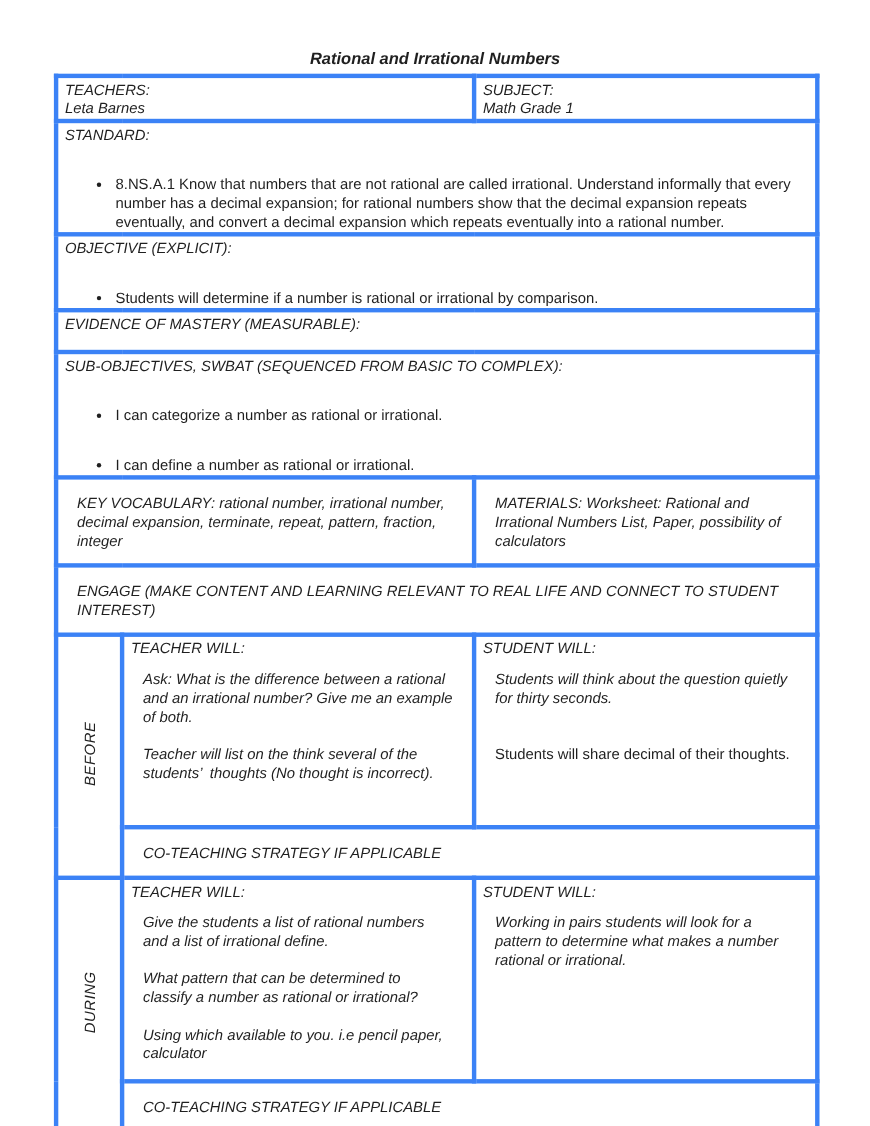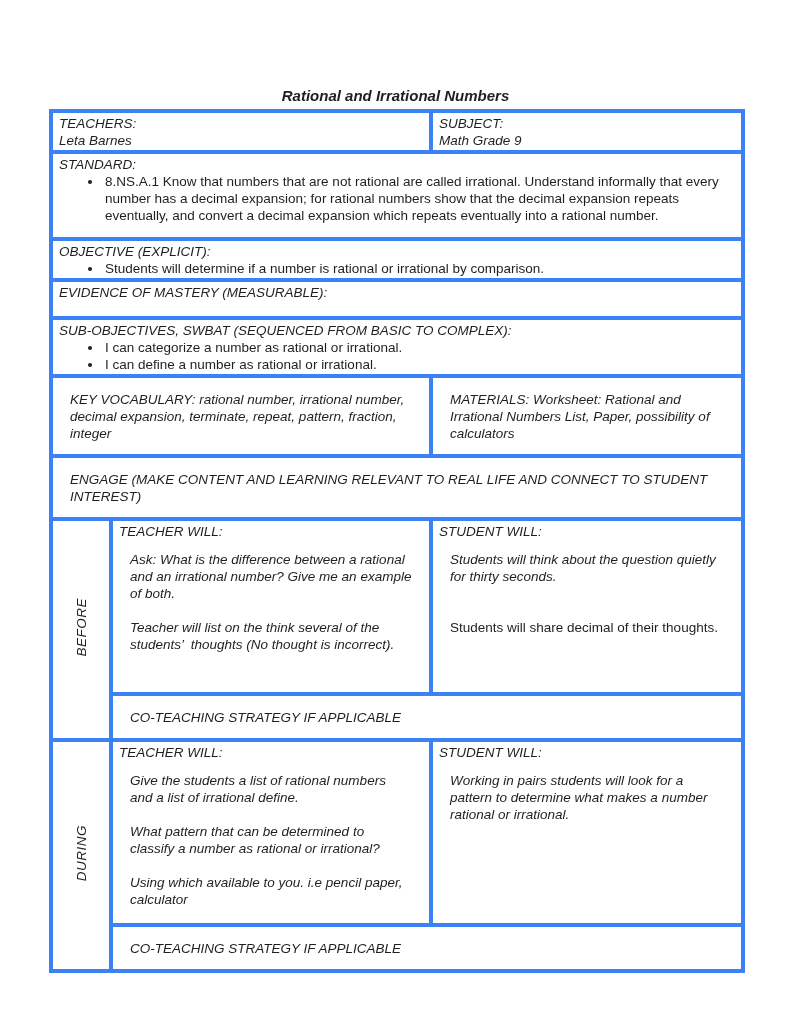--- a/index.html
+++ b/index.html
@@ -5,21 +5,21 @@
   html, body { margin: 0; padding: 0; }
   body {
     width: 791px; height: 1024px;
     background: #ffffff;
     color: #1f1f1f;
     font-family: "Liberation Sans", "DejaVu Sans", sans-serif;
     font-size: 13.5px;
     line-height: 17px;
     -webkit-font-smoothing: antialiased;
   }
-  .page { width: 791px; height: 1024px; box-sizing: border-box; padding-top: 86px; }
+  .page { width: 791px; height: 1024px; box-sizing: border-box; padding-top: 44px; }
   .doc-title {
     text-align: center;
     font-weight: bold;
     font-style: italic;
     font-size: 15px;
     line-height: 20px;
     margin-bottom: 3px;
   }
   table.lesson {
     border-collapse: collapse;
@@ -32,21 +32,21 @@
     vertical-align: top;
     padding: 2px 6px 1px 6px;
     overflow: hidden;
   }
   .it { font-style: italic; }
   ul.blist {
     margin: 0;
     padding-left: 44px;
     list-style-type: disc;
   }
-  ul.blist li { padding-left: 2px; }
+  ul.blist li { padding-left: 2px; margin-top: 28px; }
   p.para { margin: 11px; white-space: pre-wrap; }
   .gap1 { margin-top: 17px !important; }
   .gap2 { margin-top: 34px !important; }
   td.vlabel {
     vertical-align: middle;
     text-align: center;
     padding: 0;
   }
   td.vlabel .vtext {
     display: inline-block;
@@ -73,21 +73,21 @@
     </colgroup>
 
     <tbody>
         <tr style="height:38px">
       <td colspan="2">
         <div class="it">TEACHERS:</div>
         <div class="it">Leta Barnes</div>
       </td>
       <td>
         <div class="it">SUBJECT:</div>
-        <div class="it">Math Grade 9</div>
+        <div class="it">Math Grade 1</div>
       </td>
     </tr>
 
     <tr style="height:87px">
       <td colspan="3">
         <div class="it">STANDARD:</div>
         <ul class="blist">
           <li>8.NS.A.1 Know that numbers that are not rational are called irrational. Understand informally that every number has a decimal expansion; for rational numbers show that the decimal expansion repeats eventually, and convert a decimal expansion which repeats eventually into a rational number.</li>
         </ul>
       </td>

